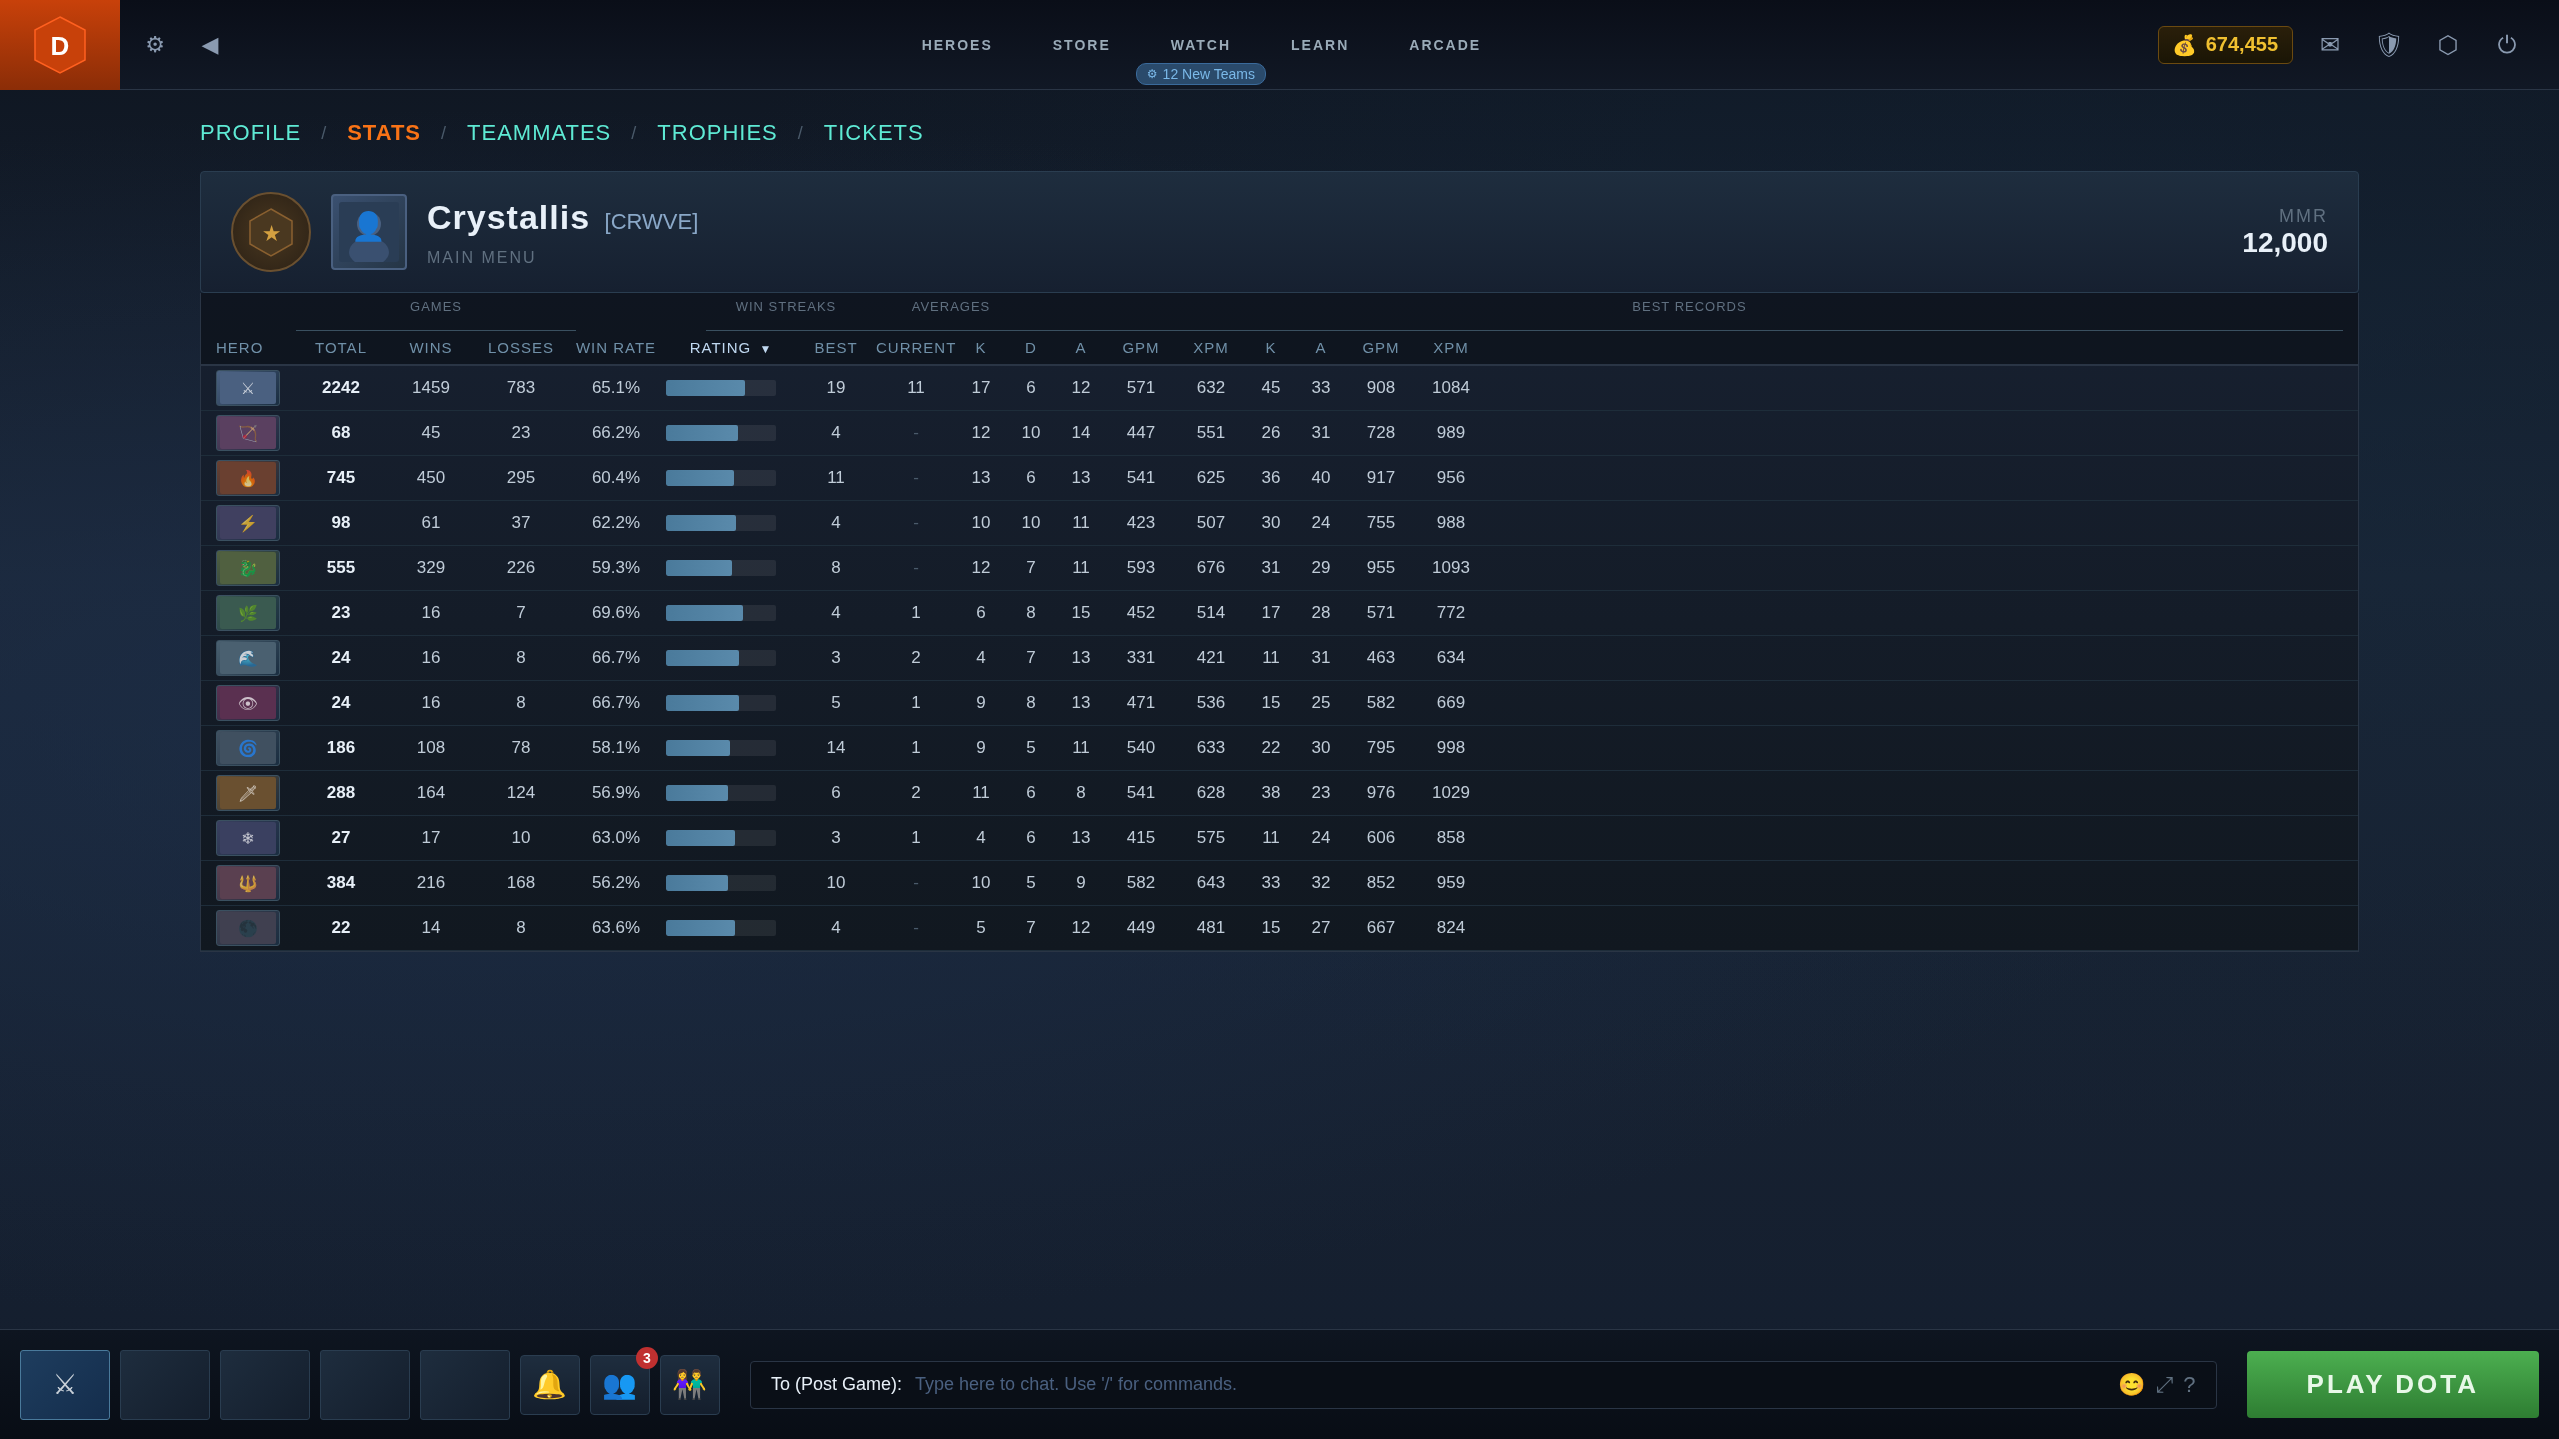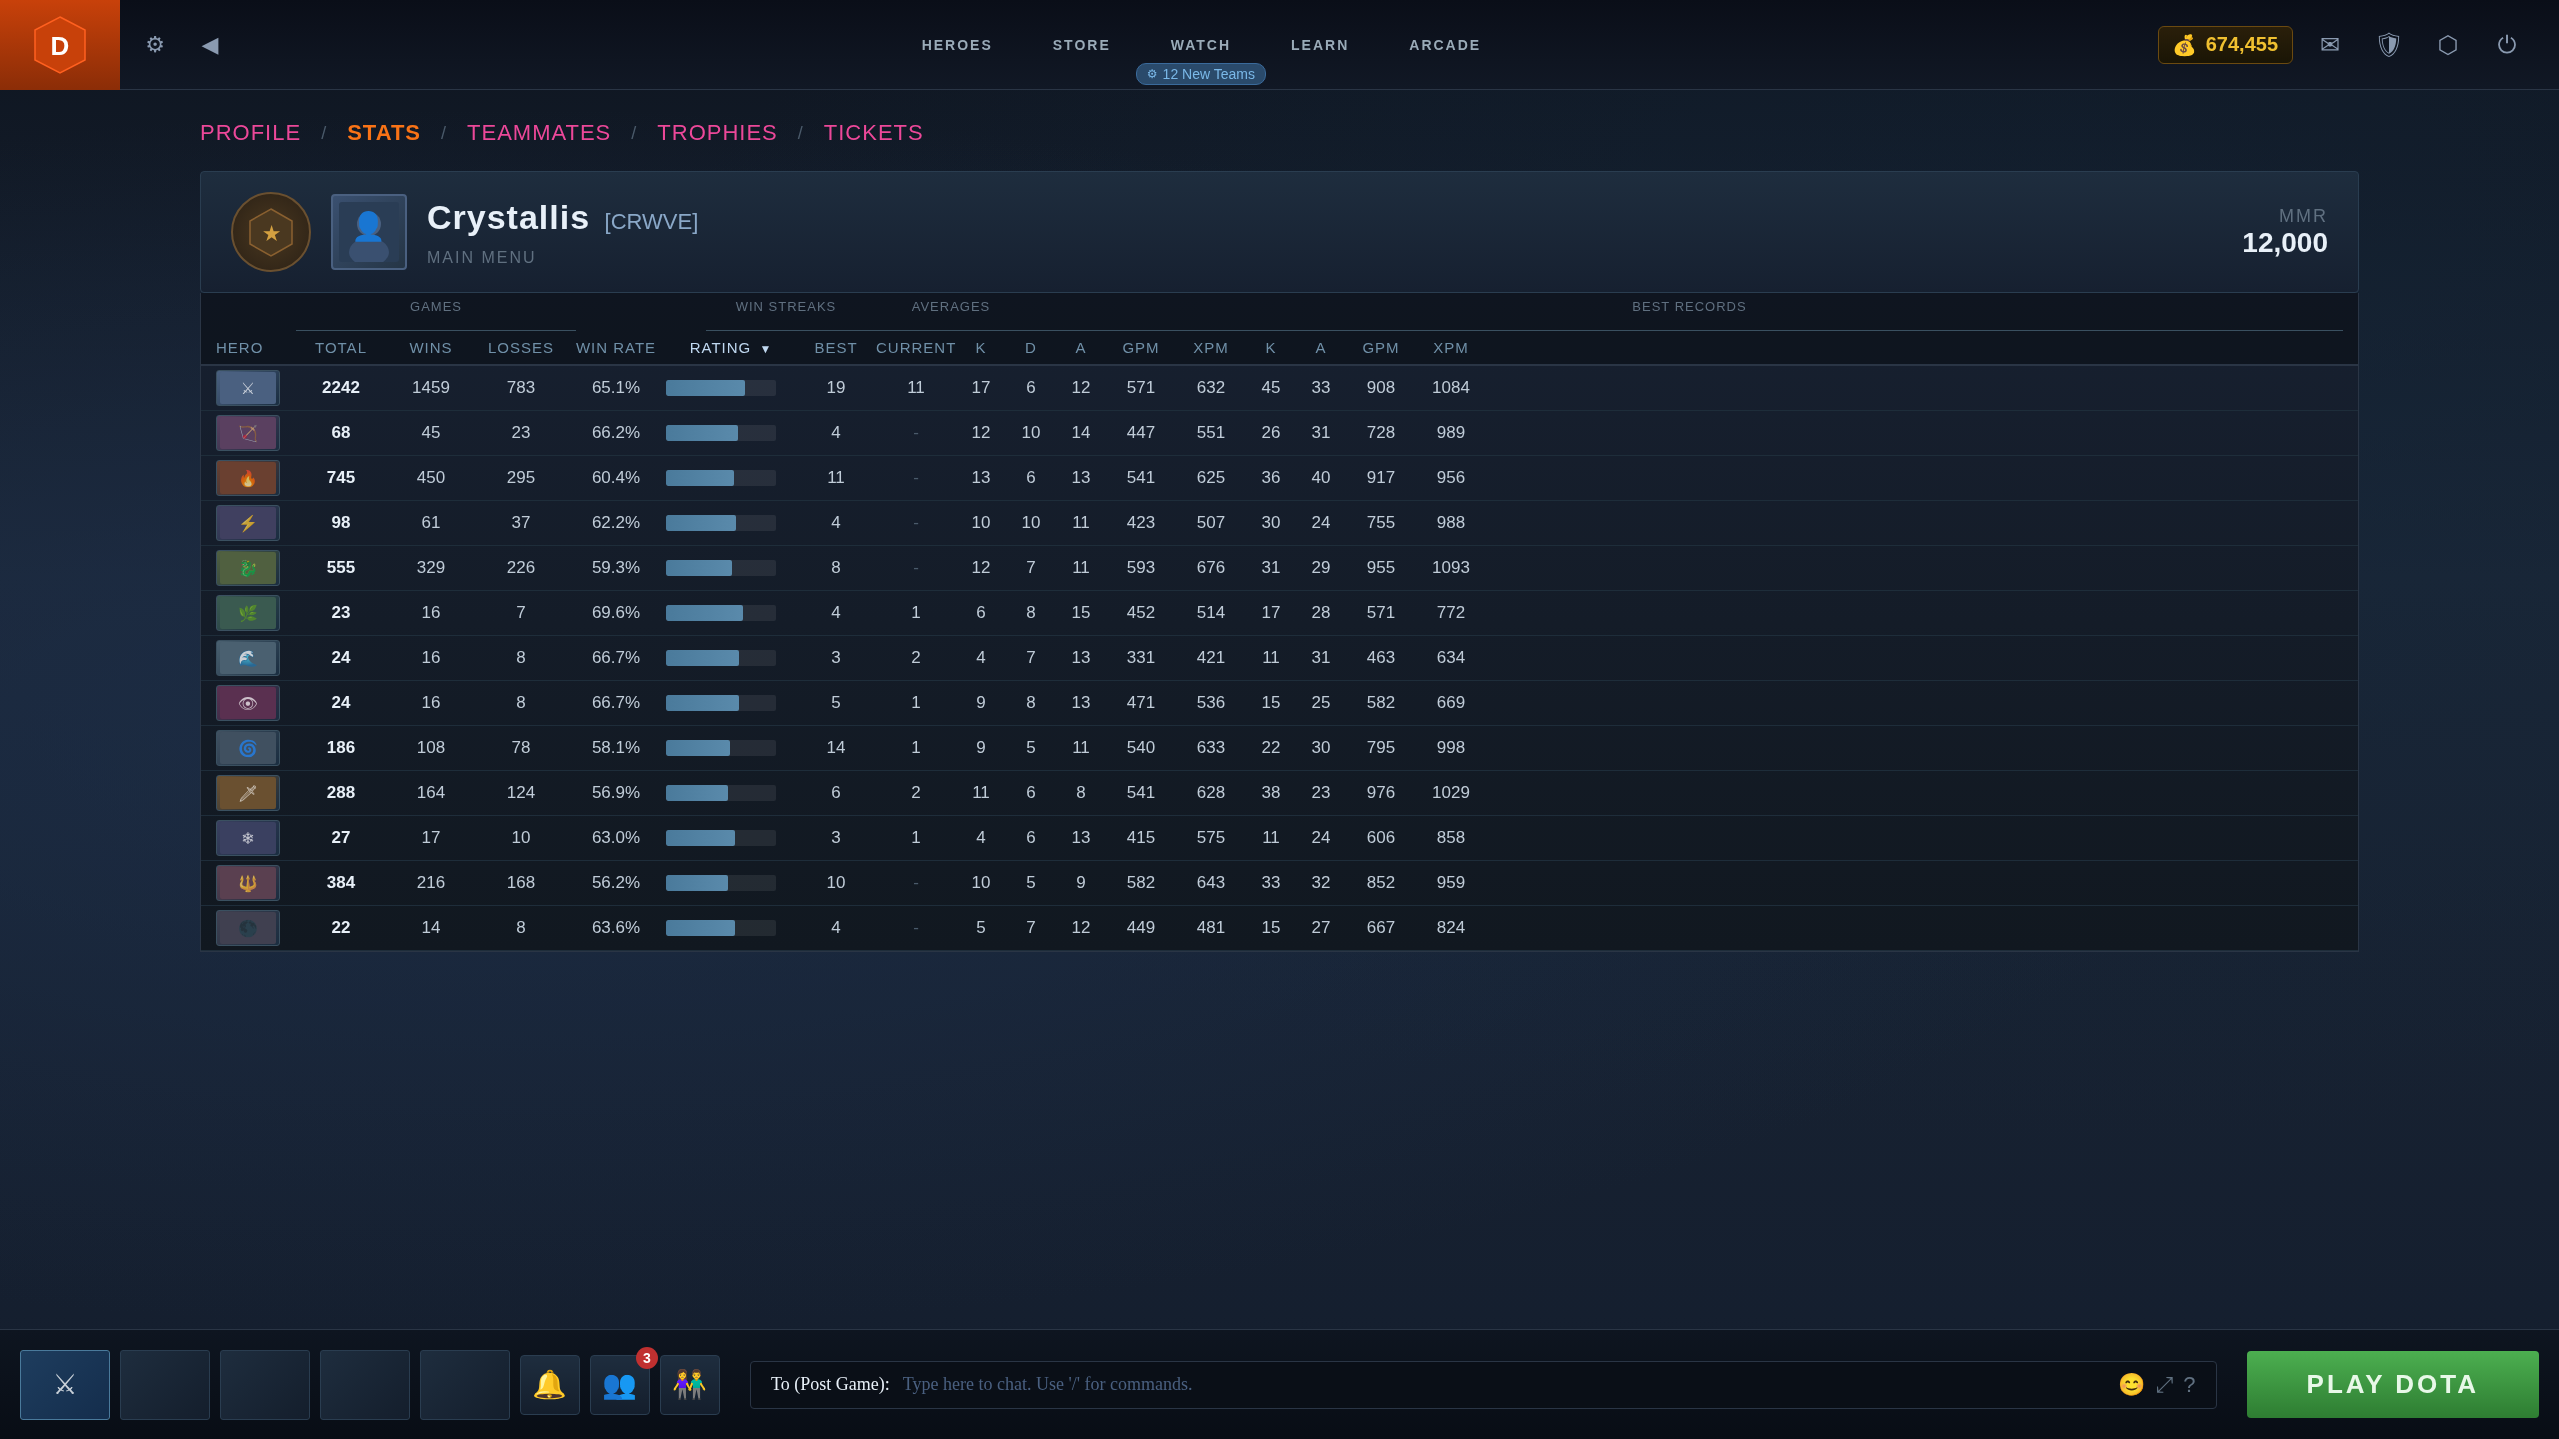--- a/index.html
+++ b/index.html
@@ -167,21 +167,21 @@
     .breadcrumb {
       display: flex;
       align-items: center;
       gap: 20px;
       margin-bottom: 25px;
       font-size: 22px;
       letter-spacing: 1px;
     }
 
     .breadcrumb-item {
-      color: #ec4899;
+      color: #5eead4;
       text-transform: uppercase;
       cursor: pointer;
     }
 
     .breadcrumb-item.active { color: #f97316; font-weight: bold; }
 
     .breadcrumb-sep {
       color: #4a5a6a;
       font-size: 18px;
     }
@@ -412,21 +412,20 @@
       gap: 15px;
     }
 
     .chat-label {
       font-size: 18px;
       color: #607080;
     }
 
     .chat-label span {
       color: #e8f0f8;
-      font-family: Liberation Serif, serif;
     }
 
     .chat-icons {
       margin-left: auto;
       display: flex;
       gap: 10px;
     }
 
     .chat-icon {
       font-size: 22px;

